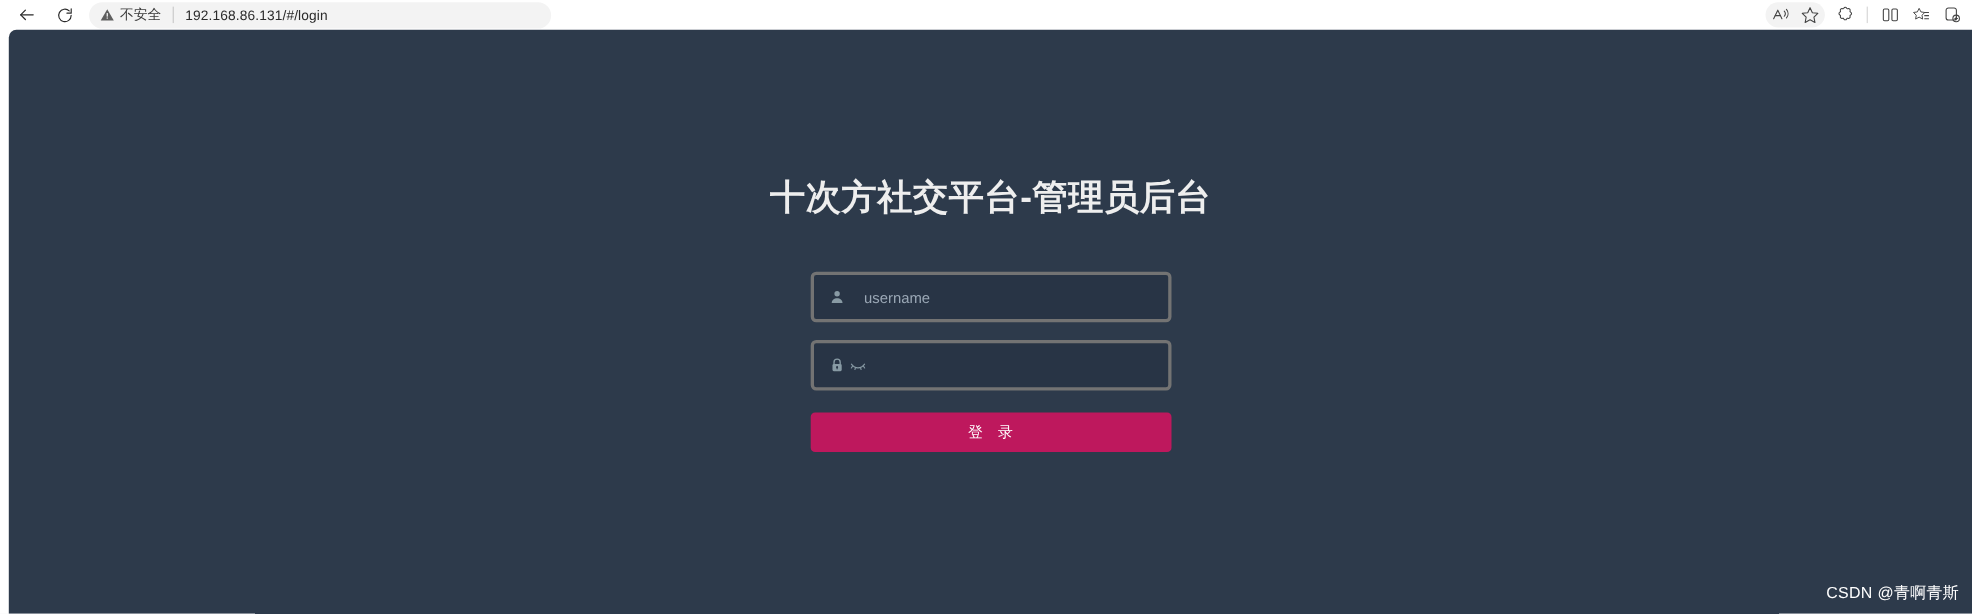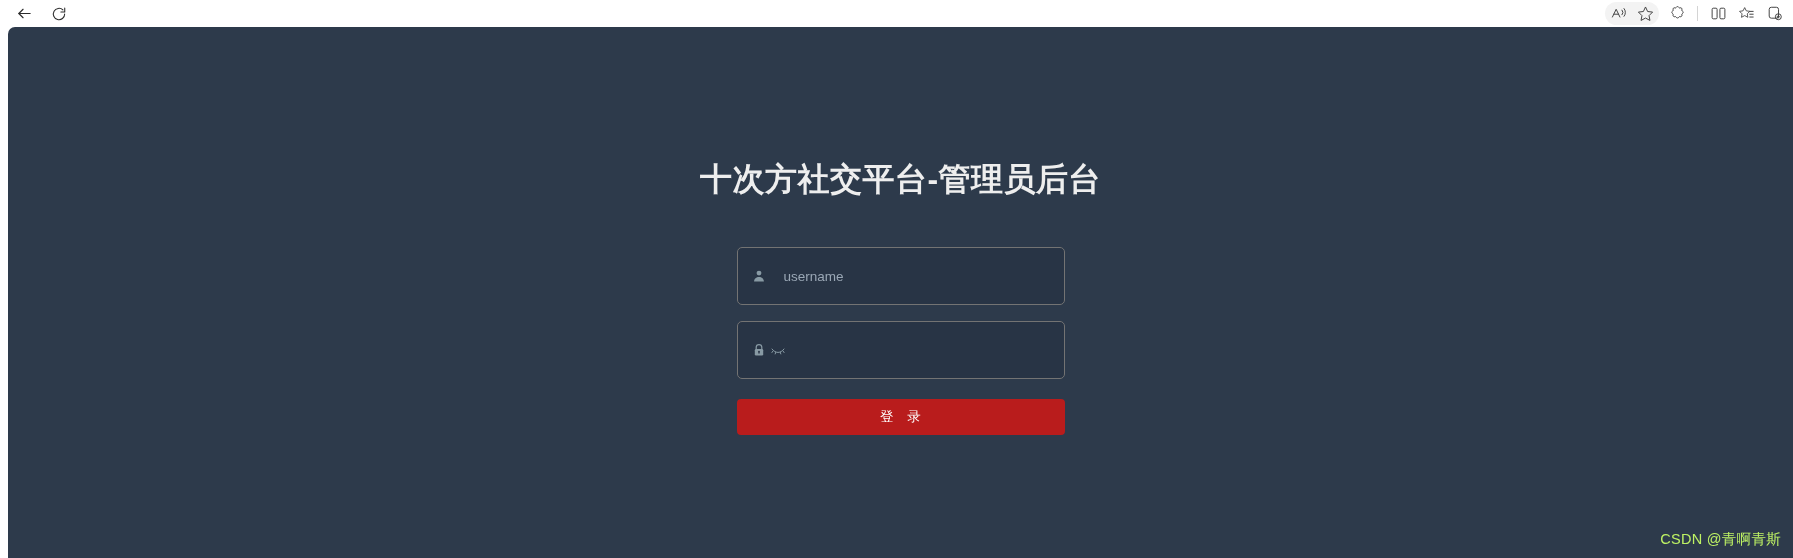--- a/index.html
+++ b/index.html
@@ -144,23 +144,23 @@
     font-weight: bold;
     color: #eeeeee;
     letter-spacing: 0.5px;
     margin-bottom: 45px;
     user-select: none;
   }
 
   .login-form { width: 328px; }
 
   .form-field {
-    height: 58px;
+    height: 46px;
     background: #283445;
-    border: 1px solid #737373;
+    border: 3px solid #737373;
     border-radius: 5px;
     display: flex;
     align-items: center;
     margin-bottom: 16px;
     padding: 0 12px 0 13px;
   }
 
   .field-icon {
     width: 17px;
     display: flex;
@@ -190,38 +190,38 @@
     align-items: center;
     justify-content: center;
     color: #889aa4;
     cursor: pointer;
     flex-shrink: 0;
   }
 
   .login-button {
     width: 100%;
     height: 36px;
-    background: #b91c1c;
+    background: #be185d;
     border: none;
     border-radius: 4px;
     color: #ffffff;
     font-size: 13.5px;
     letter-spacing: 5px;
     text-indent: 5px;
     cursor: pointer;
     font-family: "Liberation Sans", "DejaVu Sans", sans-serif;
     margin-top: 4px;
   }
 
   .watermark {
     position: absolute;
     right: 12px;
     bottom: 9px;
     font-size: 14.5px;
-    color: #bef264;
+    color: #ffffff;
     user-select: none;
     letter-spacing: 0.3px;
   }
 </style>
 </head>
 <body>
 
 <div class="browser-bar">
 
   <div class="nav-btn">
@@ -231,20 +231,32 @@
     </svg>
   </div>
 
   <div class="nav-btn" style="margin-left:7px;">
     <svg width="16" height="16" viewBox="0 0 24 24" fill="none" stroke="currentColor" stroke-width="1.6" stroke-linecap="round">
       <path d="M20.5 12a8.5 8.5 0 1 1-2.6-6.1"></path>
       <polyline points="20.6,3.2 20.6,9 14.8,9" stroke-linejoin="round"></polyline>
     </svg>
   </div>
 
+  <div class="omnibox">
+    <div class="sec-warn">
+      <svg width="13" height="13" viewBox="0 0 24 24" fill="#5f5f5f">
+        <path d="M12 2.6 23 21.4H1z"></path>
+        <rect x="11" y="9" width="2" height="6" fill="#ffffff"></rect>
+        <rect x="11" y="16.4" width="2" height="2" fill="#ffffff"></rect>
+      </svg>
+      <span class="sec-warn-text">不安全</span>
+    </div>
+    <div class="omni-divider"></div>
+    <span class="url-text">192.168.86.131/#/login</span>
+  </div>
 
   <div class="toolbar-right">
     <div class="pill-group">
       <div class="tb-icon">
         <svg width="17" height="17" viewBox="0 0 24 24" fill="none" stroke="currentColor" stroke-width="1.4" stroke-linecap="round" stroke-linejoin="round">
           <path d="M2 17 7.3 6l5.3 11"></path>
           <line x1="4.1" y1="13" x2="10.5" y2="13"></line>
           <path d="M15.6 7.2a5 5 0 0 1 0 6.6"></path>
           <path d="M18.4 5a8.4 8.4 0 0 1 0 11"></path>
         </svg>

